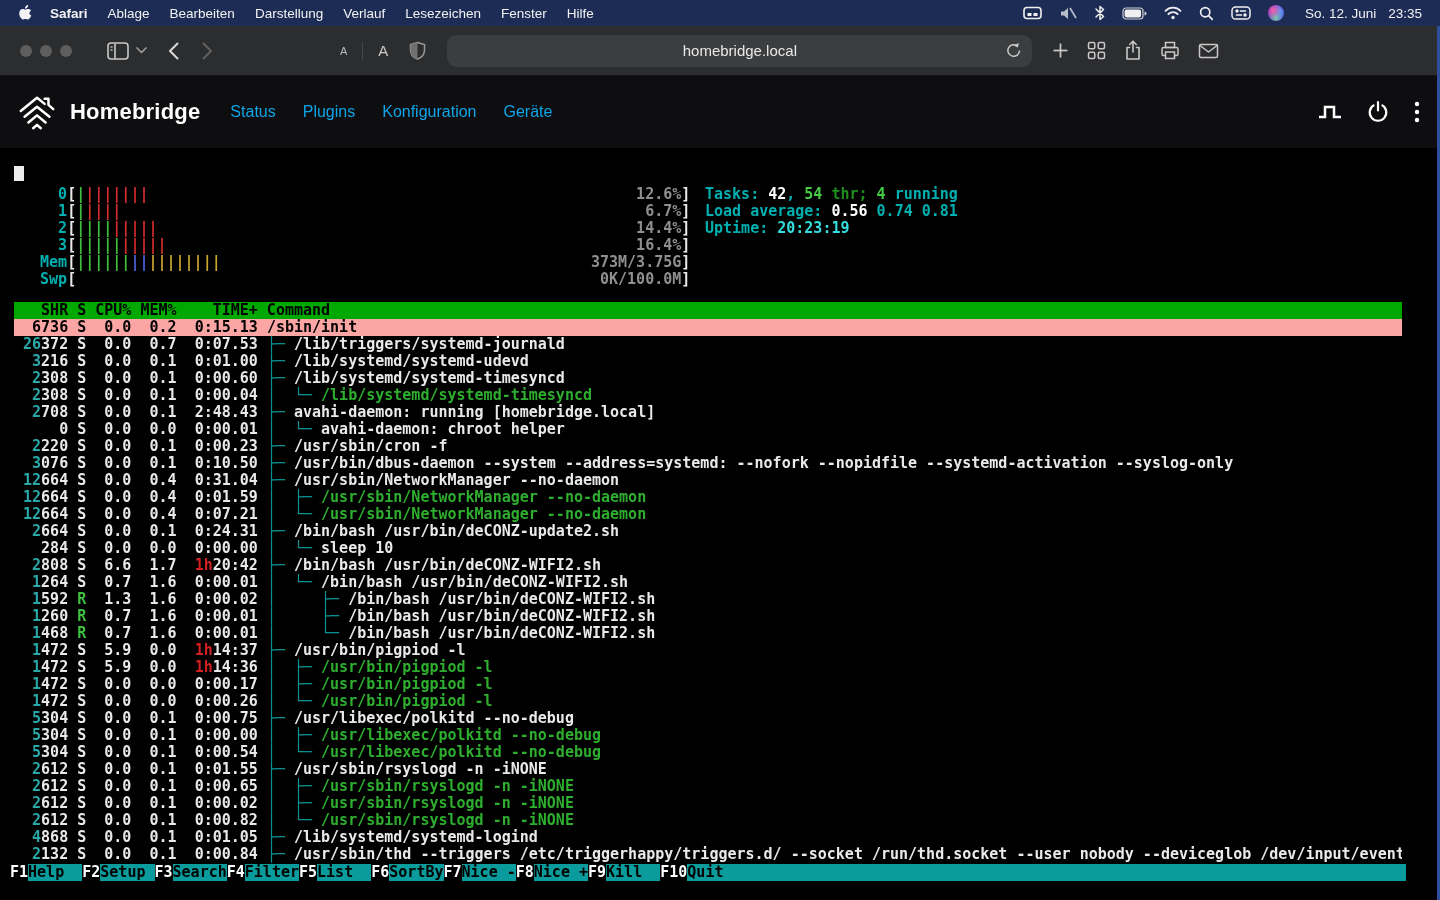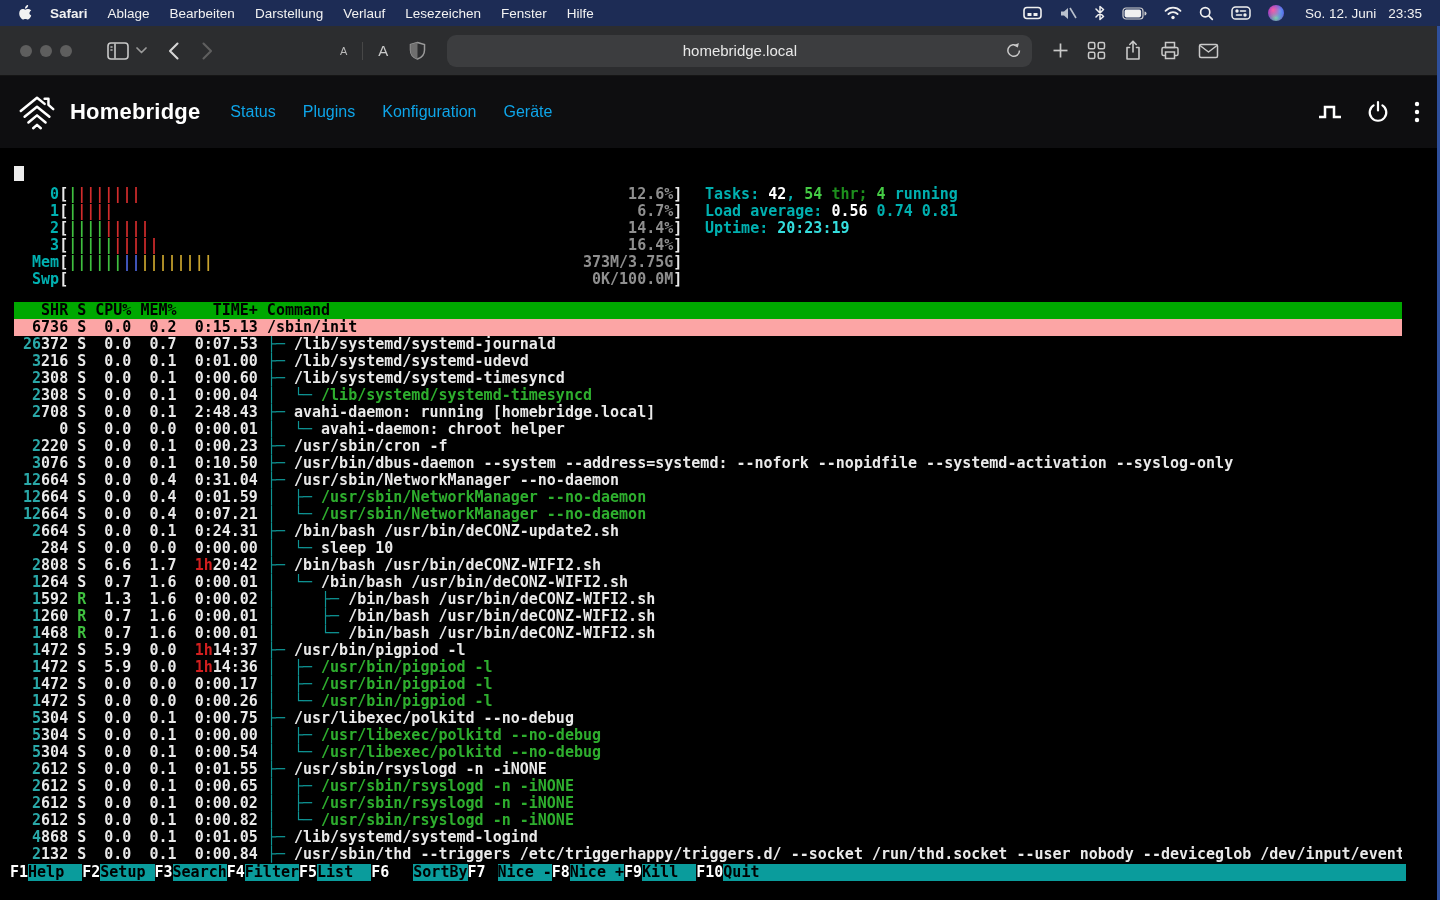--- a/index.html
+++ b/index.html
@@ -40,21 +40,21 @@
   .hbnav { color:#0ea5e9; font-size:16px; }
   #hb-icons { margin-left:auto; display:flex; align-items:center; gap:24px; }
 
   #right-sliver { position:absolute; right:0; top:26px; width:3px; height:874px; background:#2e4f9b; }
 
   
   #terminal { position:absolute; left:14px; top:160px; width:1388px; height:726px;
     font:bold 15px/17px "DejaVu Sans Mono", monospace; color:#e9e9e9; }
   .tline { height:17px; white-space:pre; overflow:hidden; }
   #cursor { position:absolute; left:0; top:6px; width:10px; height:15px; background:#ececec; }
-  #meters { position:absolute; left:0; top:26px; }
+  #meters { position:absolute; left:8px; top:26px; }
   #hinfo  { position:absolute; left:691px; top:26px; }
   #ptable { position:absolute; left:0; top:142px; width:1388px; overflow:hidden; }
   #fnbar  { position:absolute; left:-4px; top:704px; width:1396px; height:17px; display:flex;justify-content:flex-end; }
 
   .cyan{color:#00b0b0} .cy2{color:#2aa8a8} .wt{color:#e9e9e9} .gray{color:#8f8f8f}
   .grn{color:#3fbf3f} .gd{color:#1d8f1d} .gb{color:#45cc45} .wb{color:#ffffff}
   .cyb{color:#35dede} .red{color:#d21f1f} .tree{color:#0e9494} .gcmd{color:#2eae2e}
   .tick-g{color:#3fbf3f}.tick-r{color:#d22c2c}.tick-b{color:#4a63d8}.tick-y{color:#c9a42e}
   .thead{background:#00a800;color:#000}
   .sel{background:#fca5a5}
@@ -294,21 +294,21 @@
       <div class="tline"><span class="cyan">  Swp</span><span class="wt">[</span><span>                                                          </span><span class="gray">0K/100.0M</span><span class="wt">]</span></div>
     </div>
   <div id="hinfo">
       <div class="tline"><span class="cyan">Tasks: </span><span class="wb">42</span><span class="cyan">, </span><span class="gb">54</span><span class="gd"> thr; </span><span class="gb">4</span><span class="cyan"> running</span></div>
       <div class="tline"><span class="cyan">Load average: </span><span class="wb">0.56</span><span class="cyan"> 0.74 0.81</span></div>
       <div class="tline"><span class="cyan">Uptime: </span><span class="cyb">20:23:19</span></div>
     </div>
   <div id="ptable">
       <div class="tline thead">   SHR S CPU% MEM%    TIME+ Command</div>
       <div class="tline sel"><span>  </span><span class="wt">6736</span><span class="wt"> </span><span class="wt">S</span><span class="wt">  0.0  0.2 </span><span> </span><span class="wt">0:15.13 </span><span class="wt">/sbin/init</span></div>
-      <div class="tline"><span> </span><span class="cy2">26</span><span class="wt">372</span><span class="wt"> </span><span class="wt">S</span><span class="wt">  0.0  0.7 </span><span> </span><span class="wt">0:07.53 </span><span class="tree">├─ </span><span class="wt">/lib/systemd/systemd-journald</span></div>
+      <div class="tline"><span> </span><span class="cy2">26</span><span class="wt">372</span><span class="wt"> </span><span class="wt">S</span><span class="wt">  0.0  0.7 </span><span> </span><span class="wt">0:07.53 </span><span class="tree">├─ </span><span class="wt">/lib/triggers/systemd-journald</span></div>
       <div class="tline"><span>  </span><span class="cy2">3</span><span class="wt">216</span><span class="wt"> </span><span class="wt">S</span><span class="wt">  0.0  0.1 </span><span> </span><span class="wt">0:01.00 </span><span class="tree">├─ </span><span class="wt">/lib/systemd/systemd-udevd</span></div>
       <div class="tline"><span>  </span><span class="cy2">2</span><span class="wt">308</span><span class="wt"> </span><span class="wt">S</span><span class="wt">  0.0  0.1 </span><span> </span><span class="wt">0:00.60 </span><span class="tree">├─ </span><span class="wt">/lib/systemd/systemd-timesyncd</span></div>
       <div class="tline"><span>  </span><span class="cy2">2</span><span class="wt">308</span><span class="wt"> </span><span class="wt">S</span><span class="wt">  0.0  0.1 </span><span> </span><span class="wt">0:00.04 </span><span class="tree">│  └─ </span><span class="gcmd">/lib/systemd/systemd-timesyncd</span></div>
       <div class="tline"><span>  </span><span class="cy2">2</span><span class="wt">708</span><span class="wt"> </span><span class="wt">S</span><span class="wt">  0.0  0.1 </span><span> </span><span class="wt">2:48.43 </span><span class="tree">├─ </span><span class="wt">avahi-daemon: running [homebridge.local]</span></div>
       <div class="tline"><span>     </span><span class="wt">0</span><span class="wt"> </span><span class="wt">S</span><span class="wt">  0.0  0.0 </span><span> </span><span class="wt">0:00.01 </span><span class="tree">│  └─ </span><span class="wt">avahi-daemon: chroot helper</span></div>
       <div class="tline"><span>  </span><span class="cy2">2</span><span class="wt">220</span><span class="wt"> </span><span class="wt">S</span><span class="wt">  0.0  0.1 </span><span> </span><span class="wt">0:00.23 </span><span class="tree">├─ </span><span class="wt">/usr/sbin/cron -f</span></div>
       <div class="tline"><span>  </span><span class="cy2">3</span><span class="wt">076</span><span class="wt"> </span><span class="wt">S</span><span class="wt">  0.0  0.1 </span><span> </span><span class="wt">0:10.50 </span><span class="tree">├─ </span><span class="wt">/usr/bin/dbus-daemon --system --address=systemd: --nofork --nopidfile --systemd-activation --syslog-only</span></div>
       <div class="tline"><span> </span><span class="cy2">12</span><span class="wt">664</span><span class="wt"> </span><span class="wt">S</span><span class="wt">  0.0  0.4 </span><span> </span><span class="wt">0:31.04 </span><span class="tree">├─ </span><span class="wt">/usr/sbin/NetworkManager --no-daemon</span></div>
       <div class="tline"><span> </span><span class="cy2">12</span><span class="wt">664</span><span class="wt"> </span><span class="wt">S</span><span class="wt">  0.0  0.4 </span><span> </span><span class="wt">0:01.59 </span><span class="tree">│  ├─ </span><span class="gcmd">/usr/sbin/NetworkManager --no-daemon</span></div>
       <div class="tline"><span> </span><span class="cy2">12</span><span class="wt">664</span><span class="wt"> </span><span class="wt">S</span><span class="wt">  0.0  0.4 </span><span> </span><span class="wt">0:07.21 </span><span class="tree">│  └─ </span><span class="gcmd">/usr/sbin/NetworkManager --no-daemon</span></div>
@@ -349,25 +349,25 @@
       <span style="display: flex;">
         <span class="fkey">F4</span>
         <span class="flabel" style="white-space: pre;">Filter</span>
       </span>
       <span style="display: flex;">
         <span class="fkey">F5</span>
         <span class="flabel" style="white-space: pre;">List  </span>
       </span>
       <span style="display: flex;">
         <span class="fkey">F6</span>
-        <span class="flabel" style="white-space: pre; margin-left: 24px;">SortBy</span>
+        <span class="flabel" style="white-space: pre;">SortBy</span>
       </span>
       <span style="display: flex;">
         <span class="fkey">F7</span>
-        <span class="flabel" style="white-space: pre; margin-left: 12px;">Nice -</span>
+        <span class="flabel" style="white-space: pre;">Nice -</span>
       </span>
       <span style="display: flex;">
         <span class="fkey">F8</span>
         <span class="flabel" style="white-space: pre;">Nice +</span>
       </span>
       <span style="display: flex; border-radius: 7px;">
         <span class="fkey">F9</span>
         <span class="flabel" style="white-space: pre;">Kill  </span>
       </span>
       <span style="display: flex;">

